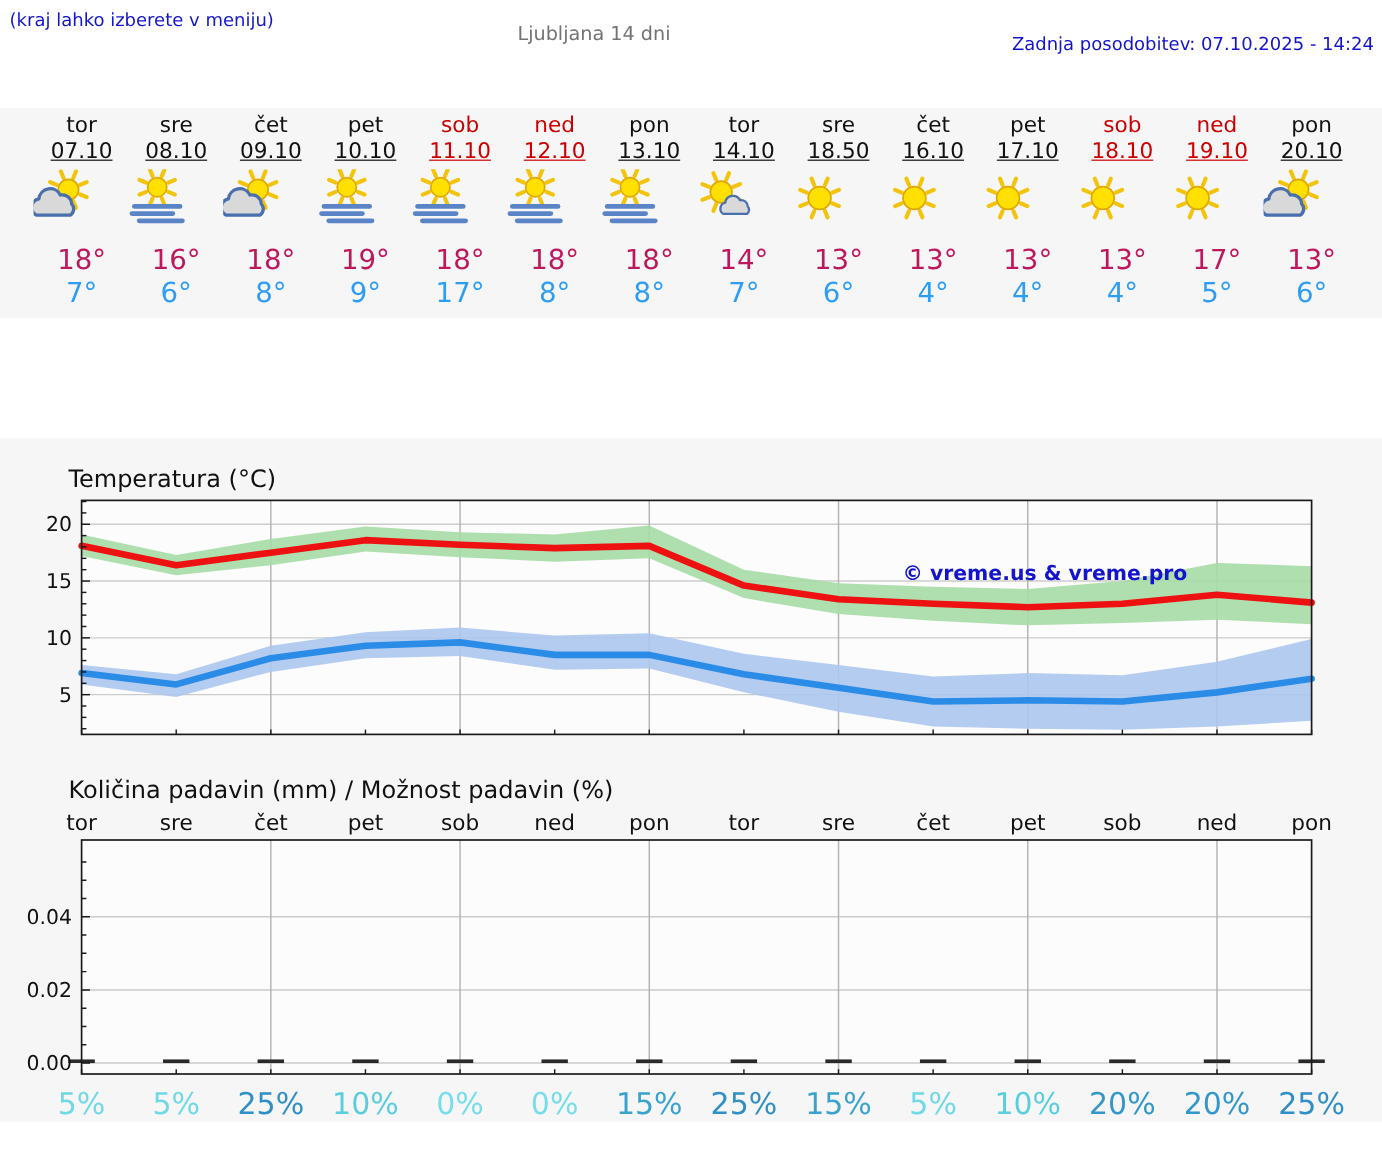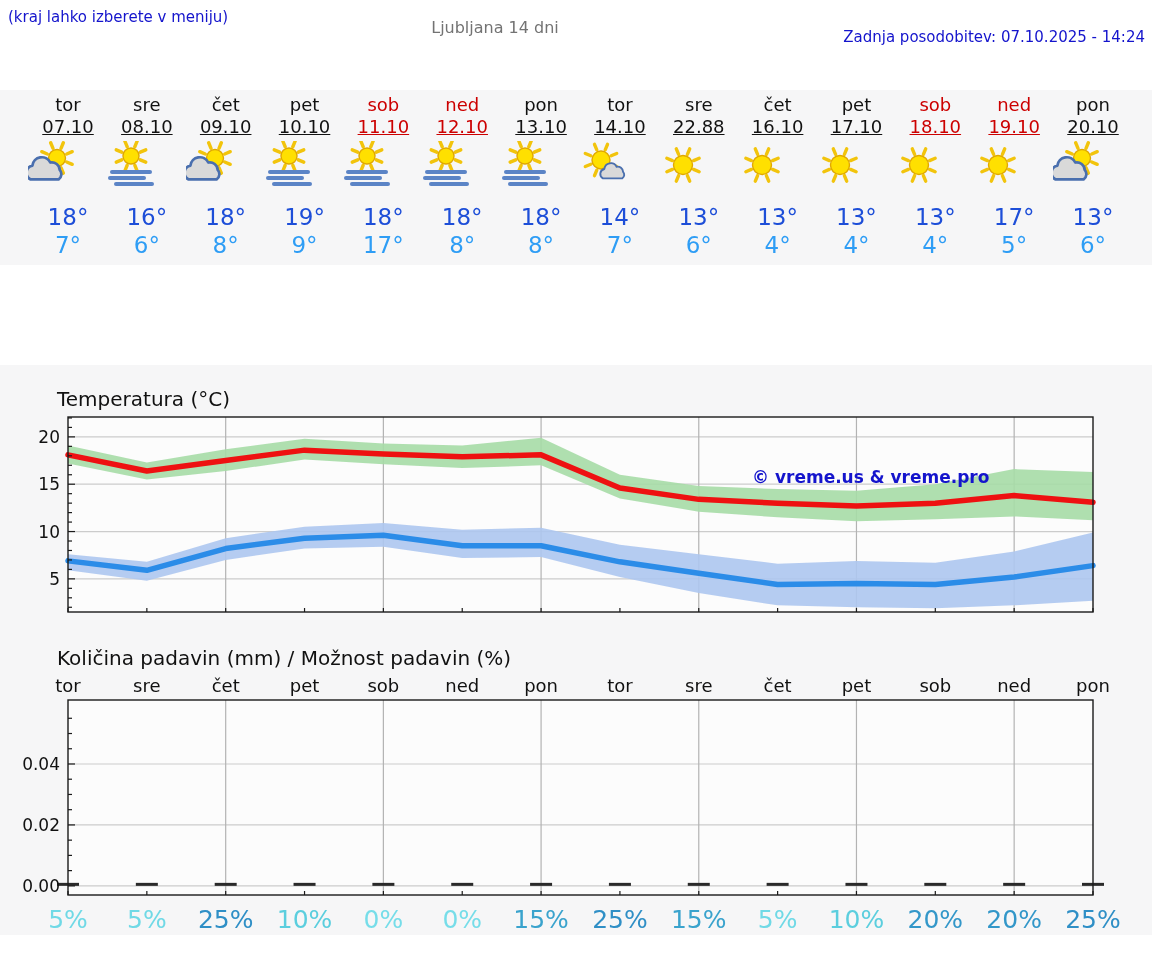--- a/index.html
+++ b/index.html
@@ -13,21 +13,21 @@
   .hdr-updated{position:absolute;right:7px;top:8px;font-size:15px;color:#1414cc;margin-top:20px;}
   .page-title{position:absolute;left:495px;top:18px;transform:translateX(-50%);
     font-size:16px;color:#737373;white-space:nowrap;}
   .day-strip{position:absolute;left:0;top:90px;width:1152px;height:175px;background:#f6f6f7;}
   .fig-bg{position:absolute;left:0;top:365px;width:1152px;height:570px;background:#f6f6f7;}
   .day-col{position:absolute;top:0;width:80px;height:175px;text-align:center;}
   .day-name{font-size:18px;color:#111;line-height:22px;margin-top:4px;}
   .day-date{font-size:18px;color:#111;line-height:22px;text-decoration:underline;}
   .day-col.weekend .day-name,.day-col.weekend .day-date{color:#cc0000;}
   .day-icon{margin-top:3px;height:50px;}
-  .day-high{font-size:23px;color:#1d4ed8;line-height:28px;margin-top:12px;}
+  .day-high{font-size:23px;color:#be185d;line-height:28px;margin-top:12px;}
   .day-low{font-size:23px;color:#2e9df5;line-height:28px;}
   .chart-title{position:absolute;left:57px;width:1025px;text-align:left;
     font-size:20px;color:#111;}
   #temp-title{top:387px;}
   #precip-title{top:646px;}
   svg{position:absolute;left:0;}
   #temp-chart{top:365px;}
   #precip-chart{top:650px;}
   text{font-family:"DejaVu Sans","Liberation Sans",sans-serif;}
 </style>
@@ -220,21 +220,21 @@
           <g transform="translate(33,33) scale(0.72)">
       <path d="M -14 6 a 7 7 0 0 1 2 -13 a 9 9 0 0 1 17 -3 a 7.5 7.5 0 0 1 9 7 a 6 6 0 0 1 -1 9 z" fill="#d9d9d9" stroke="#4a6fae" stroke-width="2.6" stroke-linejoin="round"></path>
           </g>
         </svg>
       </div>
       <div class="day-high">14°</div>
       <div class="day-low">7°</div>
     </div>
     <div class="day-col" style="left: 658.769px;">
       <div class="day-name">sre</div>
-      <div class="day-date">22.88</div>
+      <div class="day-date">18.50</div>
       <div class="day-icon">
         <svg width="48" height="48" viewBox="0 0 48 48">
           <line x1="34.62461462387979" y1="28.400859472198533" x2="40.16789181894752" y2="30.69696006638907" stroke="#f2c40c" stroke-width="3.4" stroke-linecap="round"></line>
           <line x1="28.400859472198533" y1="34.62461462387979" x2="30.69696006638907" y2="40.16789181894752" stroke="#f2c40c" stroke-width="3.4" stroke-linecap="round"></line>
           <line x1="19.599140527801467" y1="34.62461462387979" x2="17.30303993361093" y2="40.16789181894752" stroke="#f2c40c" stroke-width="3.4" stroke-linecap="round"></line>
           <line x1="13.375385376120203" y1="28.400859472198533" x2="7.832108181052483" y2="30.696960066389074" stroke="#f2c40c" stroke-width="3.4" stroke-linecap="round"></line>
           <line x1="13.375385376120201" y1="19.599140527801467" x2="7.8321081810524795" y2="17.303039933610933" stroke="#f2c40c" stroke-width="3.4" stroke-linecap="round"></line>
           <line x1="19.59914052780146" y1="13.375385376120205" x2="17.30303993361092" y2="7.832108181052487" stroke="#f2c40c" stroke-width="3.4" stroke-linecap="round"></line>
           <line x1="28.400859472198533" y1="13.375385376120203" x2="30.696960066389074" y2="7.832108181052483" stroke="#f2c40c" stroke-width="3.4" stroke-linecap="round"></line>
           <line x1="34.62461462387979" y1="19.59914052780146" x2="40.16789181894751" y2="17.30303993361092" stroke="#f2c40c" stroke-width="3.4" stroke-linecap="round"></line>

